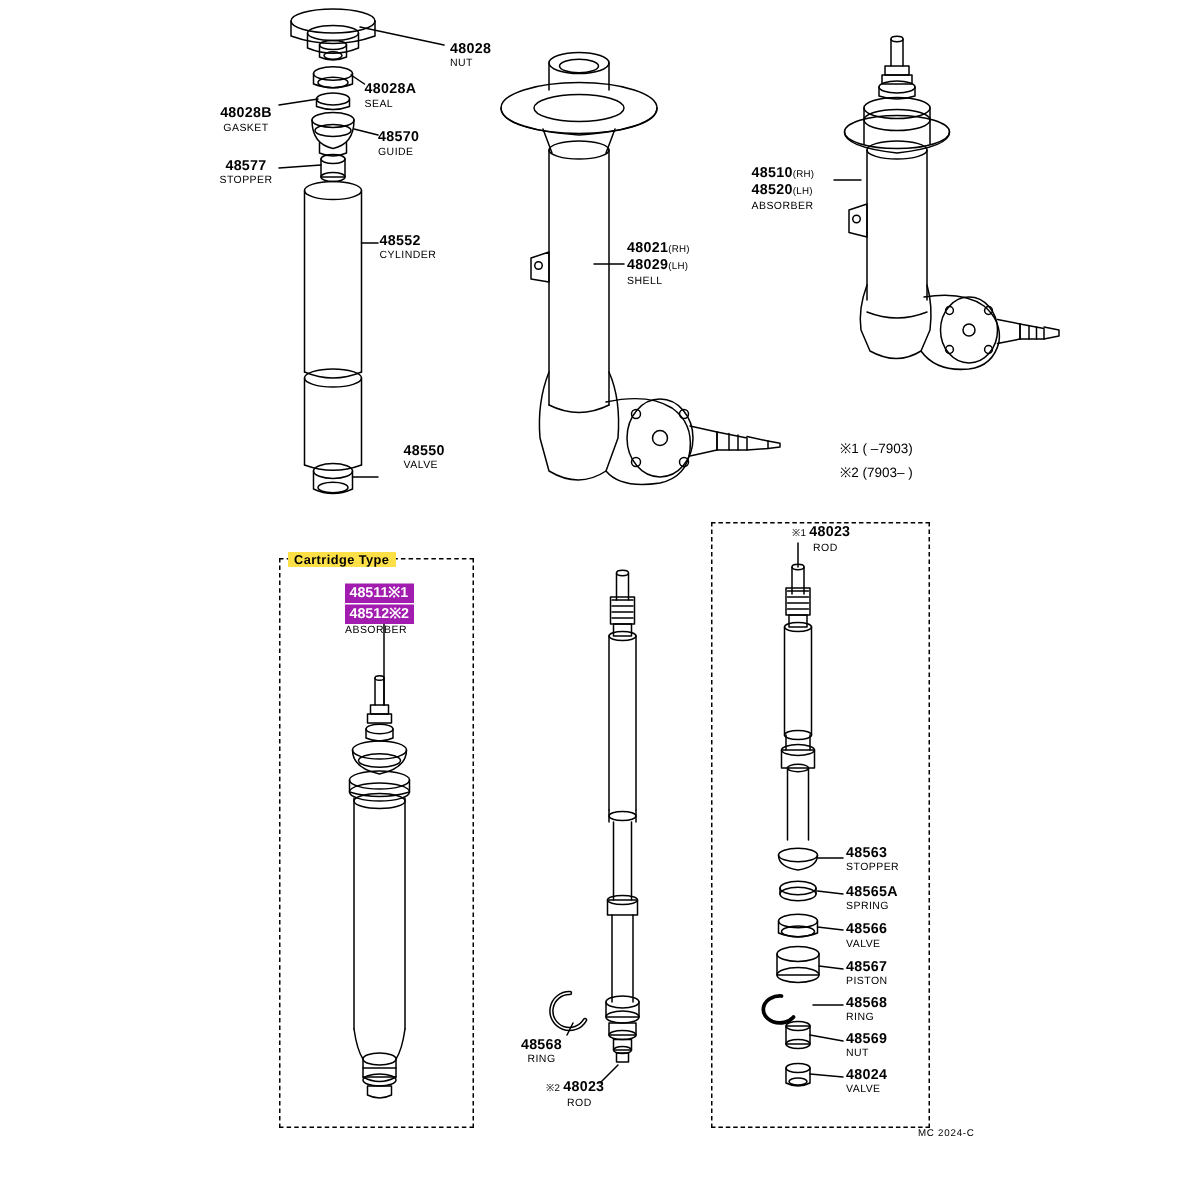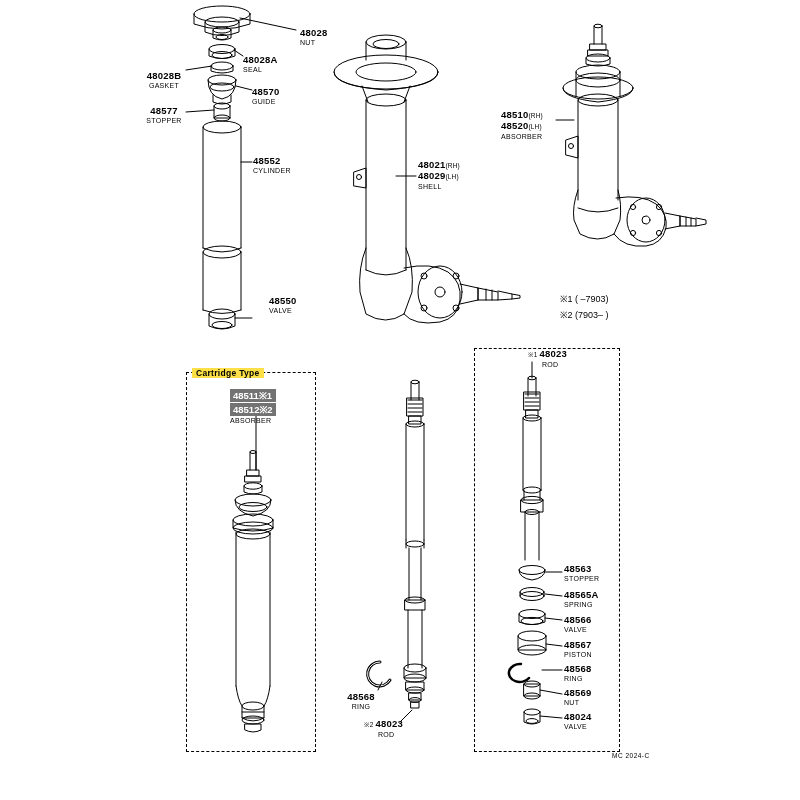--- a/index.html
+++ b/index.html
@@ -36,21 +36,21 @@
   }
   .lbl .sfx {
     font-size: 6.5px;
     font-weight: normal;
   }
   .lbl.right .pn, .lbl.right .nm { text-align: left; }
   .lbl.lft { text-align: right; }
   .lbl.lft .pn, .lbl.lft .nm { text-align: center; }
 
   .highlight {
-    background: #737373;
+    background: #a21caf;
     color: #ffffff;
     padding: 0px 2px;
   }
 
   .panel {
     position: absolute;
     border: 1px dashed #000;
   }
   .panel-title {
     position: absolute;

